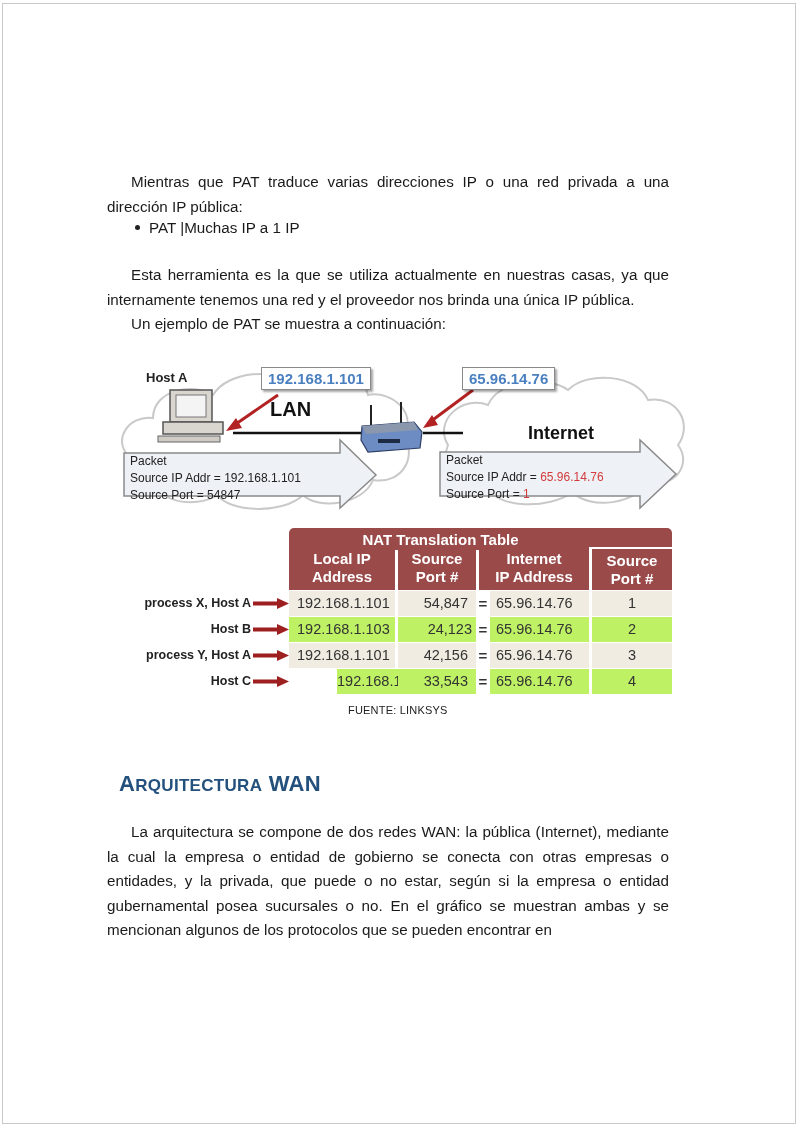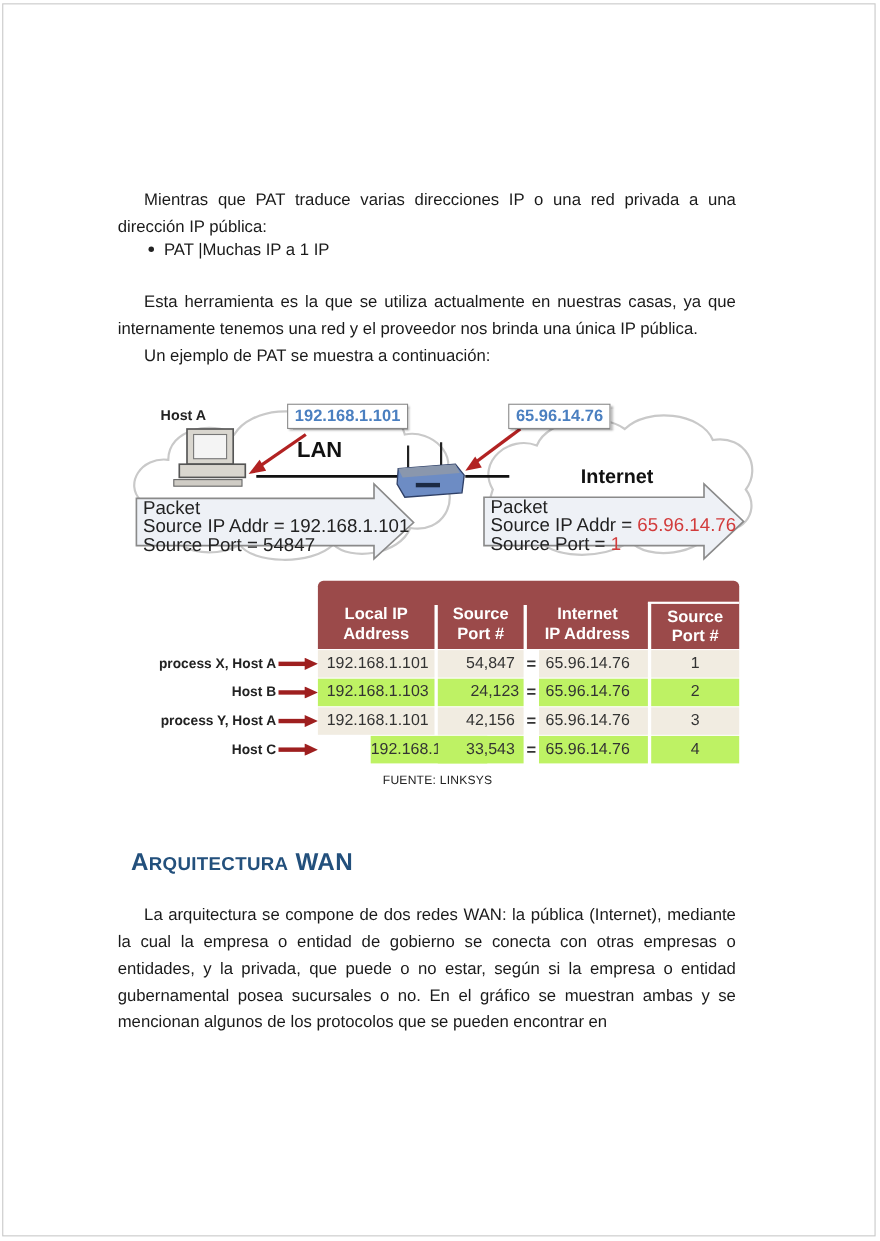--- a/index.html
+++ b/index.html
@@ -16,21 +16,21 @@
                  background:#222; vertical-align:middle; margin-right:9px; margin-top:-3px; }
 
   .figure { position:absolute; left:118px; top:360px; width:570px; height:350px; }
   .cloud-svg { position:absolute; left:0; top:0; }
   .ip-callout { position:absolute; background:#fff; border:1px solid #8a8a8a;
         box-shadow:2px 2px 2px rgba(0,0,0,0.35); color:#4a7fc0; font-weight:bold;
         font-size:15px; padding:2px 6px; white-space:nowrap; }
   .host-label { position:absolute; font-weight:bold; font-size:13px; color:#222; }
   .lan-label { position:absolute; font-weight:bold; font-size:20px; color:#111; }
   .inet-label { position:absolute; font-weight:bold; font-size:18px; color:#111; }
-  .packet-text { position:absolute; font-size:17px; line-height:17px; color:#222; }
+  .packet-text { position:absolute; font-size:12px; line-height:17px; color:#222; }
   .packet-text .red { color:#d23b3b; }
 
   .nat { position:absolute; left:171px; top:168px; width:383px; }
   .nat-head { background:#9b4a4a; color:#fff; border-radius:5px 5px 0 0; font-weight:bold;
               position:relative; height:62px; }
   .nat-title { position:absolute; left:0; right:80px; top:3px; text-align:center; font-size:15px; }
   .col-h { position:absolute; top:22px; font-size:15px; line-height:18px; text-align:center; }
   .col-sep { position:absolute; top:22px; width:3px; height:40px; background:#fff; }
   .nat-rows { }
   .nat-row { position:relative; height:25px; margin-top:1px; font-size:14.5px; color:#333; }
@@ -120,20 +120,21 @@
   </div>
 
   <div class="packet-text" style="left:328px; top:92px;">
     <div>Packet</div>
     <div><span>Source IP Addr = </span><span class="red">65.96.14.76</span></div>
     <div><span>Source Port = </span><span class="red">1</span></div>
   </div>
 
   <div class="nat">
     <div class="nat-head">
+      <div class="nat-title">NAT Translation Table</div>
       <div class="col-h" style="left:0; width:106px;">
           <div>Local IP</div>
           <div>Address</div>
         </div>
       <div class="col-sep" style="left:106px;"></div>
       <div class="col-h" style="left:109px; width:78px;">
           <div>Source</div>
           <div>Port #</div>
         </div>
       <div class="col-sep" style="left:187px;"></div>

